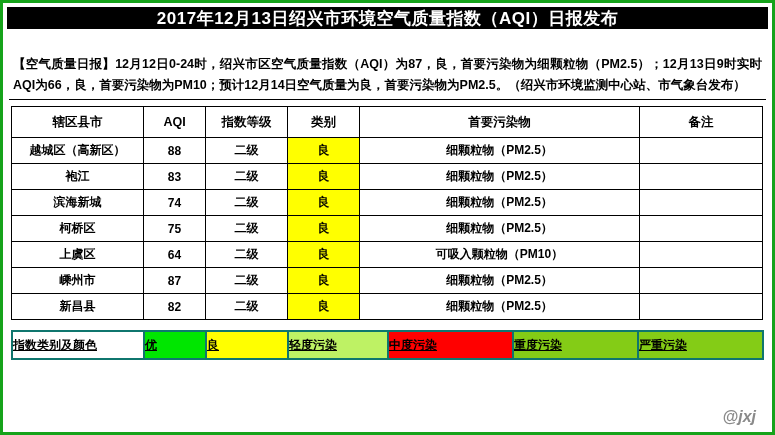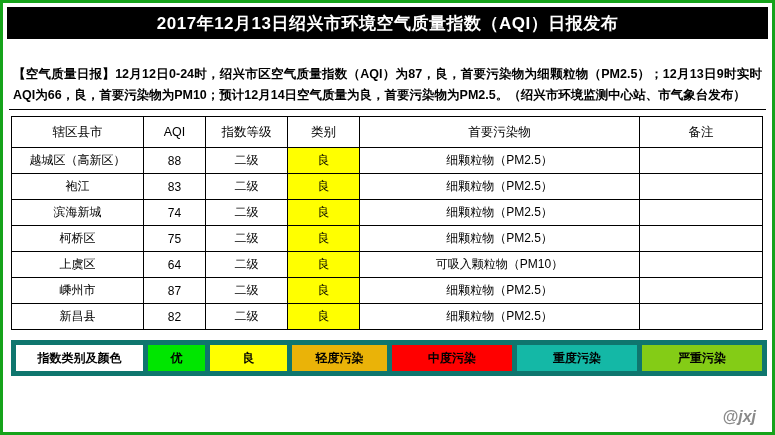--- a/index.html
+++ b/index.html
@@ -16,21 +16,21 @@
   .page {
     position: relative;
     width: 775px;
     height: 435px;
     box-sizing: border-box;
     border: 3px solid #15a31a;
     background: #ffffff;
   }
   .title-bar {
     margin: 4px 4px 12px 4px;
-    height: 32px;
+    height: 22px;
     background: #000000;
     color: #ffffff;
     display: flex;
     align-items: center;
     justify-content: center;
     text-align: right;
   }
   .title-bar .title-text {
     font-size: 17px;
     font-weight: bold;
@@ -54,21 +54,21 @@
     border-collapse: collapse;
     table-layout: fixed;
     font-size: 12px;
   }
   table.aqi th, table.aqi td {
     border: 1px solid #000000;
     text-align: center;
     padding: 2px 0;
     height: 21px;
     color: #000000;
-    font-weight: normal;
+    font-weight: bold;
   }
   table.aqi thead th {
     font-size: 12.5px;
     height: 26px;
   }
   col.c-region { width: 132px; }
   col.c-aqi    { width: 62px; }
   col.c-level  { width: 82px; }
   col.c-cat    { width: 72px; }
   col.c-poll   { width: 280px; }
@@ -79,33 +79,33 @@
     color: #000000;
   }
   .legend-table {
     margin: 10px 8px 0 8px;
     width: 751px;
     border-collapse: collapse;
     table-layout: fixed;
     font-size: 12px;
   }
   .legend-table td {
-    border: 5px solid #0f766e;
-    text-align: center;
+    border: 2px solid #0f766e;
     height: 22px;
     font-weight: bold;
     color: #000000;
     padding: 2px 0;
+    text-decoration: underline;
   }
   .legend-label { width: 132px; background: #ffffff; }
   .lg-you  { background: #00e600; color: #b30000; }
   .lg-liang{ background: #ffff00; color: #000000; }
-  .lg-qdwr { background: #eab308; color: #ffffff; }
+  .lg-qdwr { background: #bef264; color: #ffffff; }
   .lg-zdwr { background: #ff0000; color: #ffff00; }
-  .lg-zhdwr{ background: #14b8a6; color: #ffff00; }
+  .lg-zhdwr{ background: #84cc16; color: #ffff00; }
   .lg-ycwr { background: #84cc16; color: #ffff00; }
 
   .watermark {
     position: absolute;
     right: 16px;
     bottom: 6px;
     font-size: 16px;
     font-style: italic;
     color: #8a8a8a;
     font-weight: bold;

